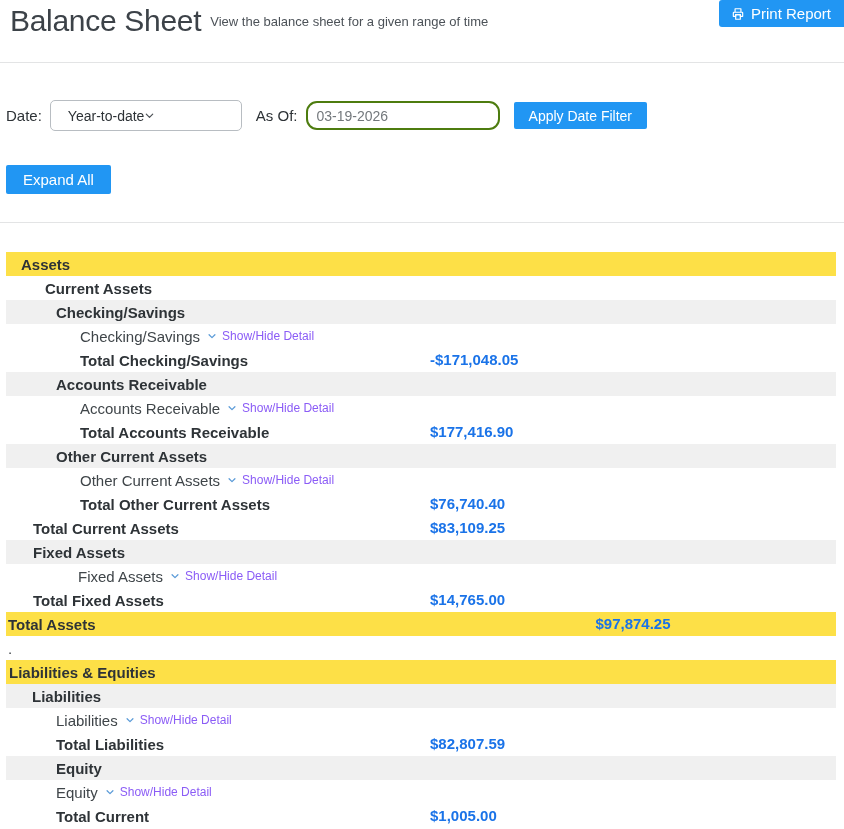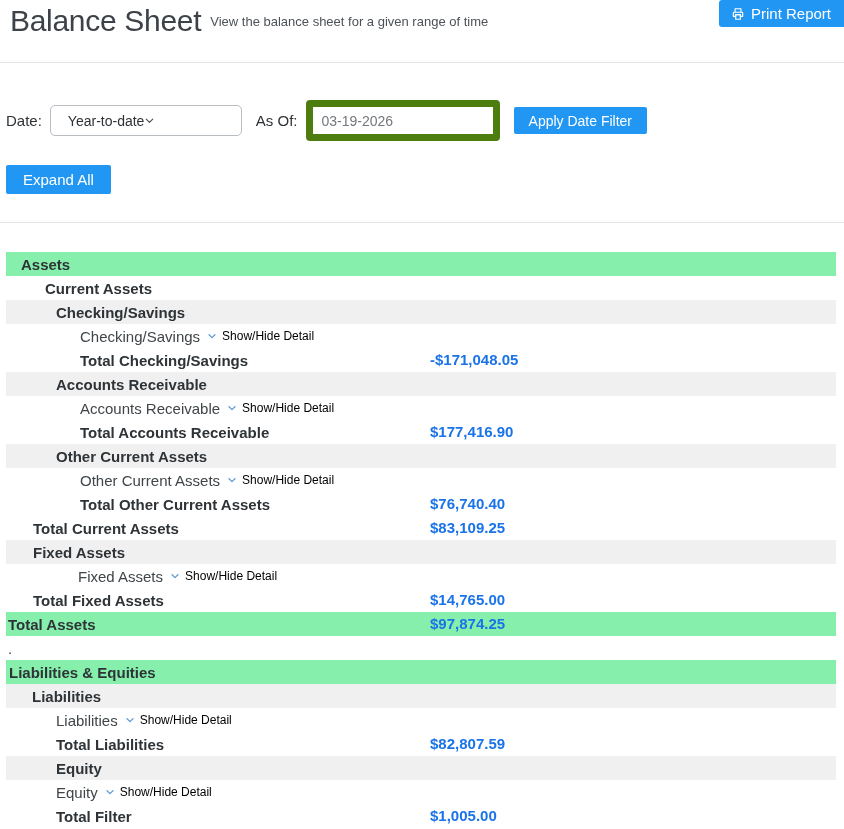--- a/index.html
+++ b/index.html
@@ -16,39 +16,39 @@
     border-radius:3px 0 0 3px; cursor:pointer; font-family:inherit; }
   .hr { position:absolute; left:0; right:0; height:1px; background:#e3e4e5; }
   .hr1 { top:62px; } .hr2 { top:222px; }
 
   
   .filter-row { position:absolute; left:6px; top:100px; display:flex; align-items:center; }
   .flabel { font-size:15px; color:#2d3236; margin-right:8px; }
   .select { width:192px; height:31px; border:1px solid #b8bdc2; border-radius:5px; background:#fff;
     display:flex; align-items:center; padding:0 10px 0 17px;
     font-size:14px; color:#2d3236; cursor:pointer; margin-right:14px; }
-  .asof-input { width:194px; height:41px; border:7px solid #4d7c0f; border-radius:4px; padding:0 9px;
+  .asof-input { width:194px; height:29px; border:2px solid #4d7c0f; border-radius:11px; padding:0 9px;
     font-size:14px; color:#73787c; font-family:inherit; margin-right:14px; }
   .btn { background:#2196f3; color:#fff; border:none; border-radius:2px; cursor:pointer;
     font-family:inherit; }
   .apply-btn { height:27px; font-size:14px; padding:0 15px; }
   .expand-btn { position:absolute; left:6px; top:165px; height:29px; font-size:15px; padding:0 17px; }
 
   
   .sheet { position:absolute; top:252px; left:6px; right:8px; }
   .row { display:flex; height:24px; align-items:center; }
-  .band-dark { background:#86efac; }
+  .band-dark { background:#fde047;text-align:center; }
   .band-light { background:#f0f0f0; }
   .cell-label { width:424px; display:flex; align-items:center; white-space:nowrap; }
   .cell-value { flex:1; }
   .lab { font-size:15px; color:#3f4549; }
   .lab.b { font-weight:700; color:#2e3337; }
   .sh { display:inline-flex; align-items:center; margin-left:7px; gap:5px; }
   .sh svg { display:block; }
-  .sh-link { font-size:12px; color:#000000; text-decoration:none; cursor:pointer; }
+  .sh-link { font-size:12px; color:#8b5cf6; text-decoration:none; cursor:pointer; }
   .amount { font-size:15px; font-weight:700; color:#1a73e8; text-decoration:none; cursor:pointer; }
 </style>
 </head>
 <body>
 
 <div class="page">
 
   <div class="header">
     <span class="title">Balance Sheet</span>
     <span class="subtitle">View the balance sheet for a given range of time</span>
@@ -268,19 +268,19 @@
                 <path d="M5 9l7 7 7-7"></path>
               </svg>
             </span>
             <a class="sh-link">Show/Hide Detail</a>
           </span>
         </div>
         <div class="cell-value"></div>
       </div>
       <div class="row">
         <div class="cell-label" style="padding-left: 50px;">
-          <span class="lab b">Total Filter</span>
+          <span class="lab b">Total Current</span>
         </div>
         <div class="cell-value"><a class="amount">$1,005.00</a></div>
       </div>
     </div>
 
 </div>
 
 </body></html>

